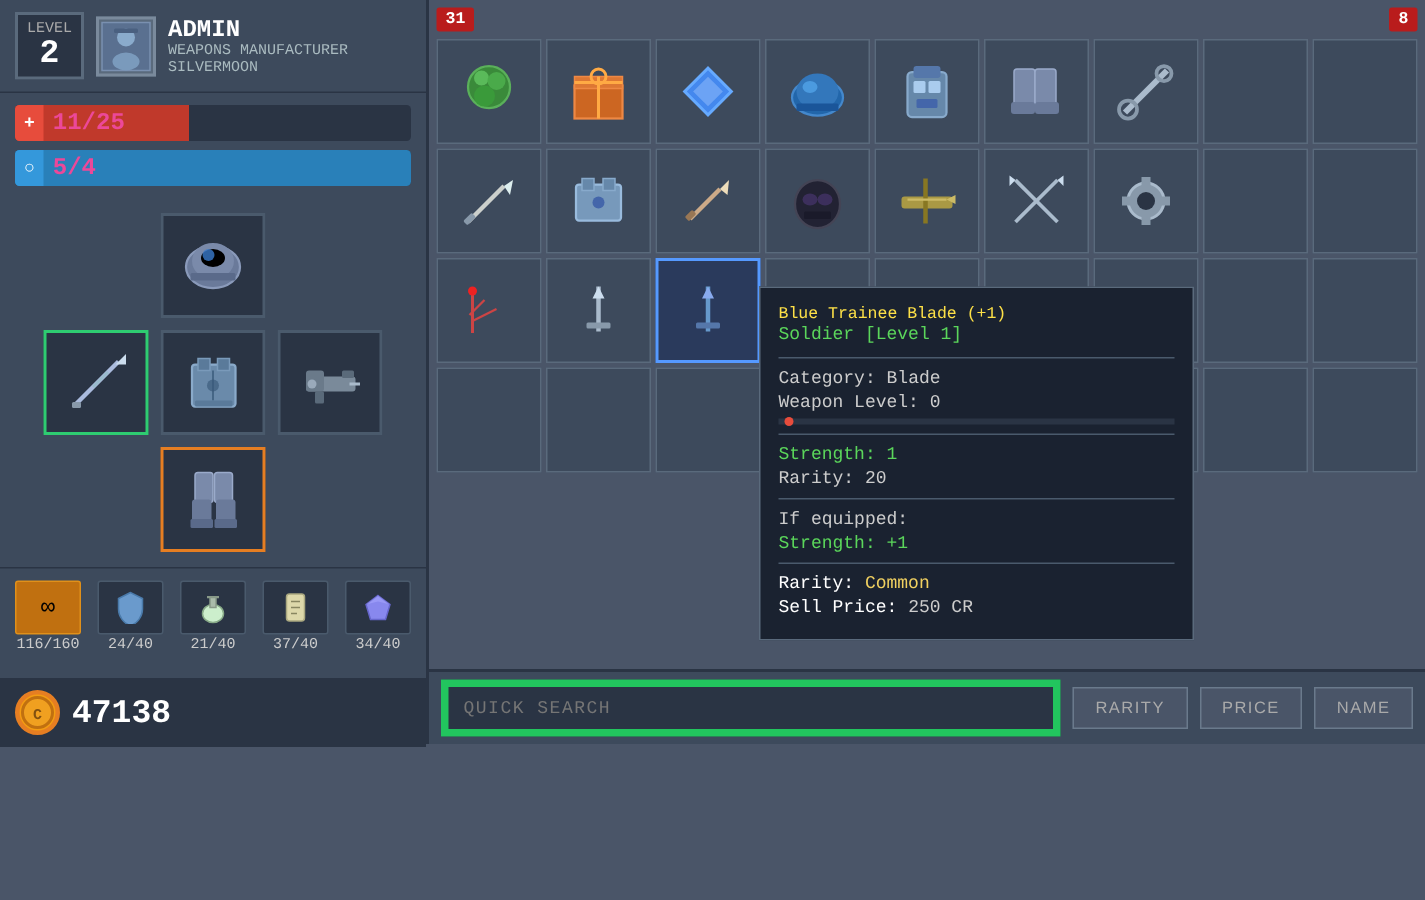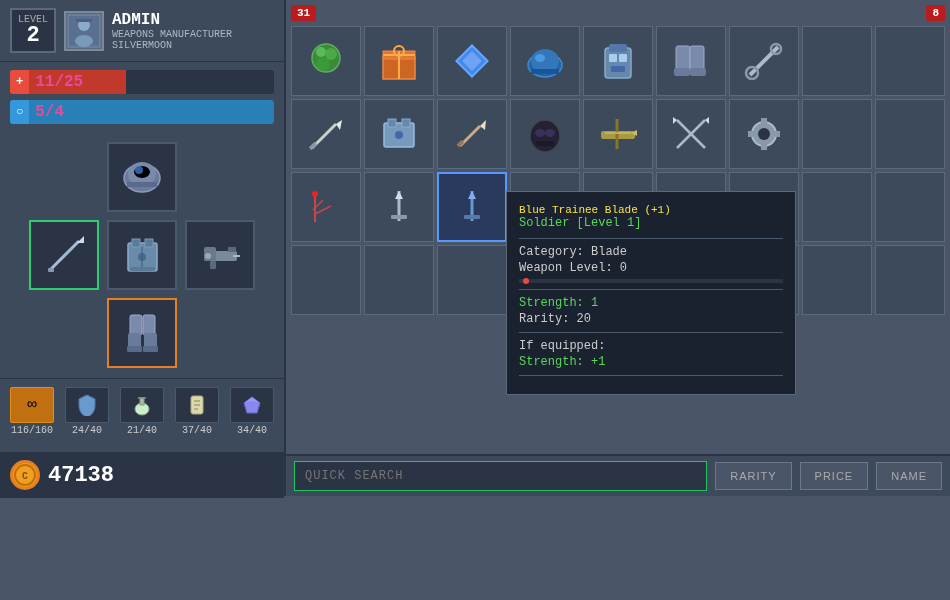--- a/index.html
+++ b/index.html
@@ -371,21 +371,21 @@
       align-items: center;
       padding: 5px 8px;
       background: #3d4a5c;
       gap: 8px;
       border-top: 2px solid #2a3444;
     }
 
     .search-input {
       flex: 1;
       background: #2a3444;
-      border: 1px solid #22c55e;
+      border: 5px solid #22c55e;
       color: #84cc16;
       padding: 7px 10px;
       font-family: 'Courier New', monospace;
       font-size: 12px;
       text-transform: uppercase;
       letter-spacing: 1px;
       outline: none;
     }
 
     .sort-btn {
@@ -754,20 +754,22 @@
         <div class="tooltip-row tooltip-green"><span>Strength: </span><span>1</span></div>
         <div class="tooltip-row"><span>Rarity: </span><span>20</span></div>
         <div class="tooltip-divider"></div>
         <div class="tooltip-row">
           <span>If equipped:</span>
         </div>
         <div class="tooltip-row tooltip-green">
           <span>Strength: +1</span>
         </div>
         <div class="tooltip-divider"></div>
+        <div class="tooltip-row"><span class="label">Rarity: </span><span style="color:#f0d060">Common</span></div>
+        <div class="tooltip-row"><span class="label">Sell Price: </span><span>250 CR</span></div>
       </div>
     </div>
 
     <div class="bottom-bar">
       <input class="search-input" type="text" placeholder="QUICK SEARCH" style="">
       <button class="sort-btn">RARITY</button>
       <button class="sort-btn">PRICE</button>
       <button class="sort-btn">NAME</button>
     </div>
   </div>

